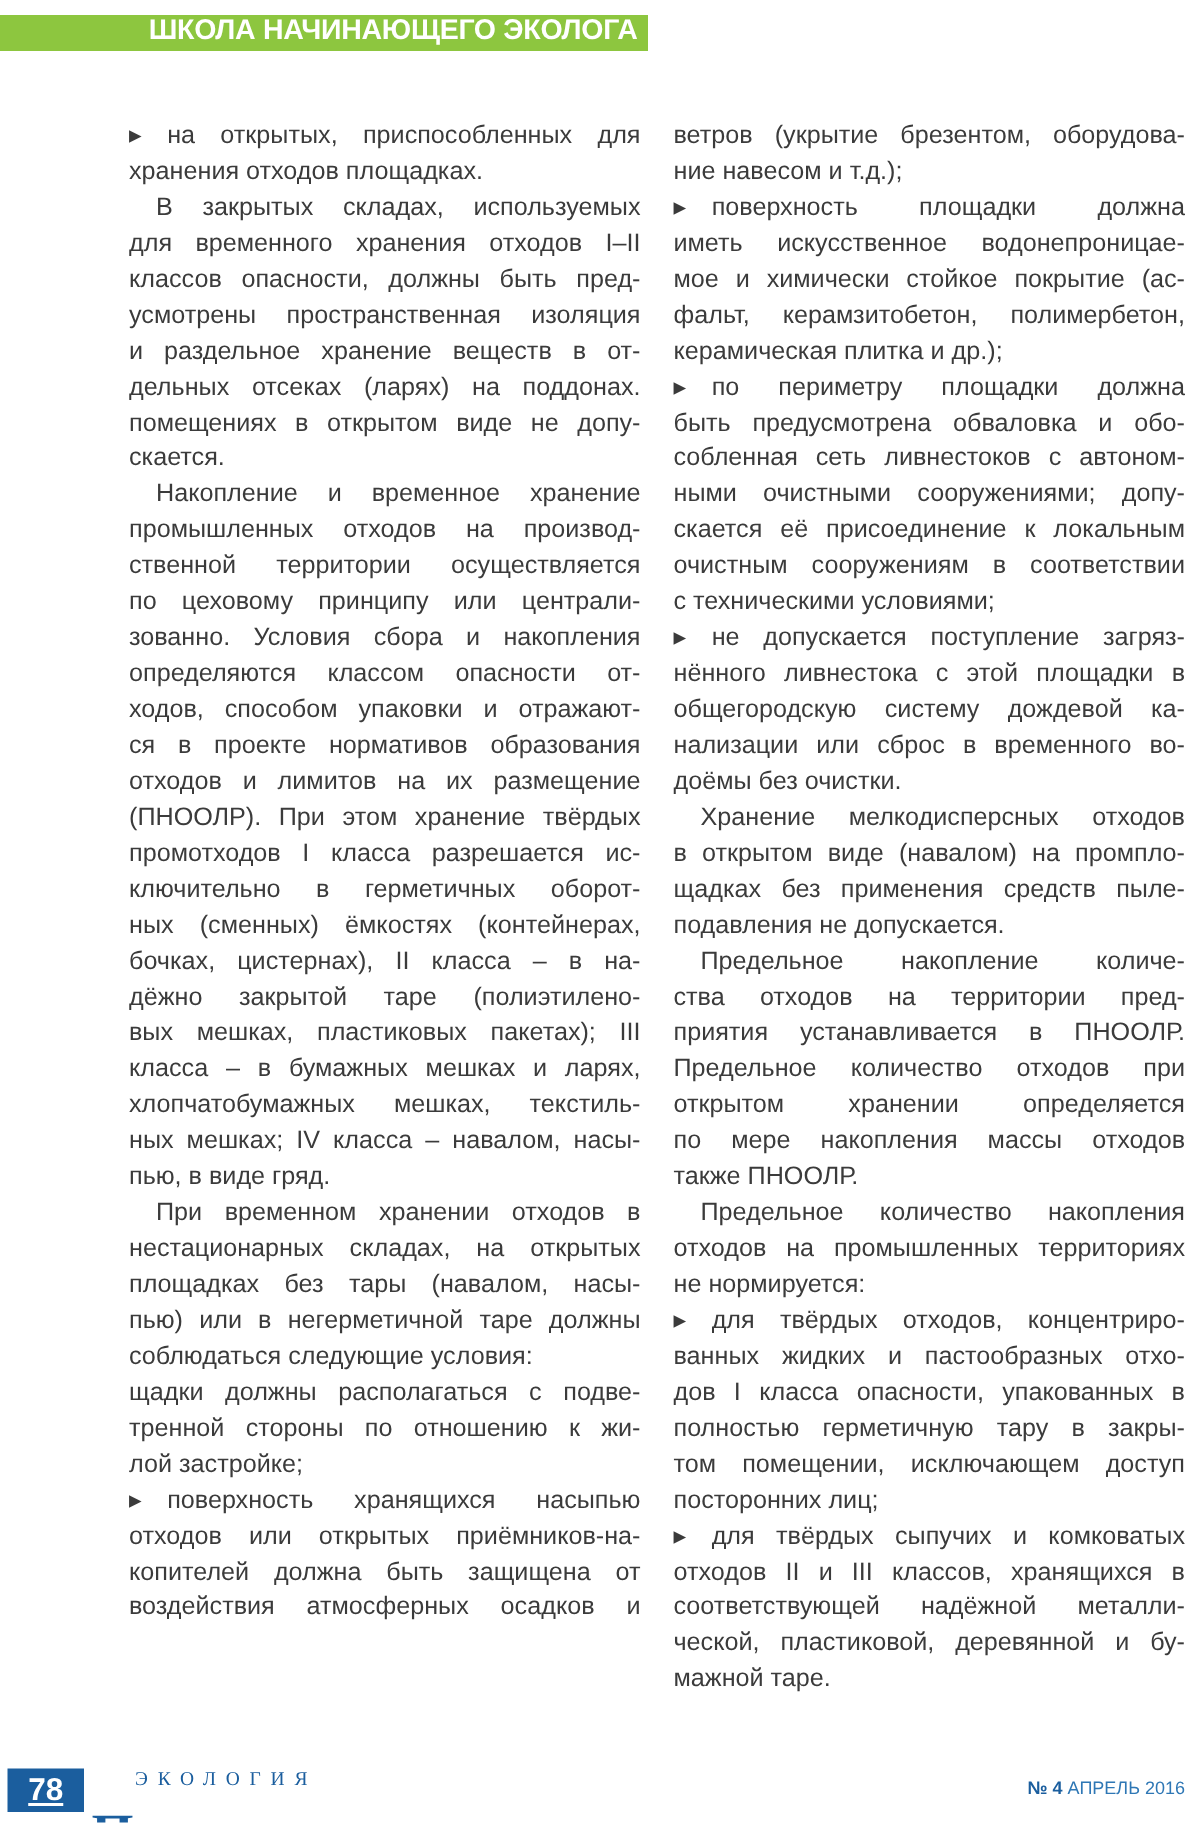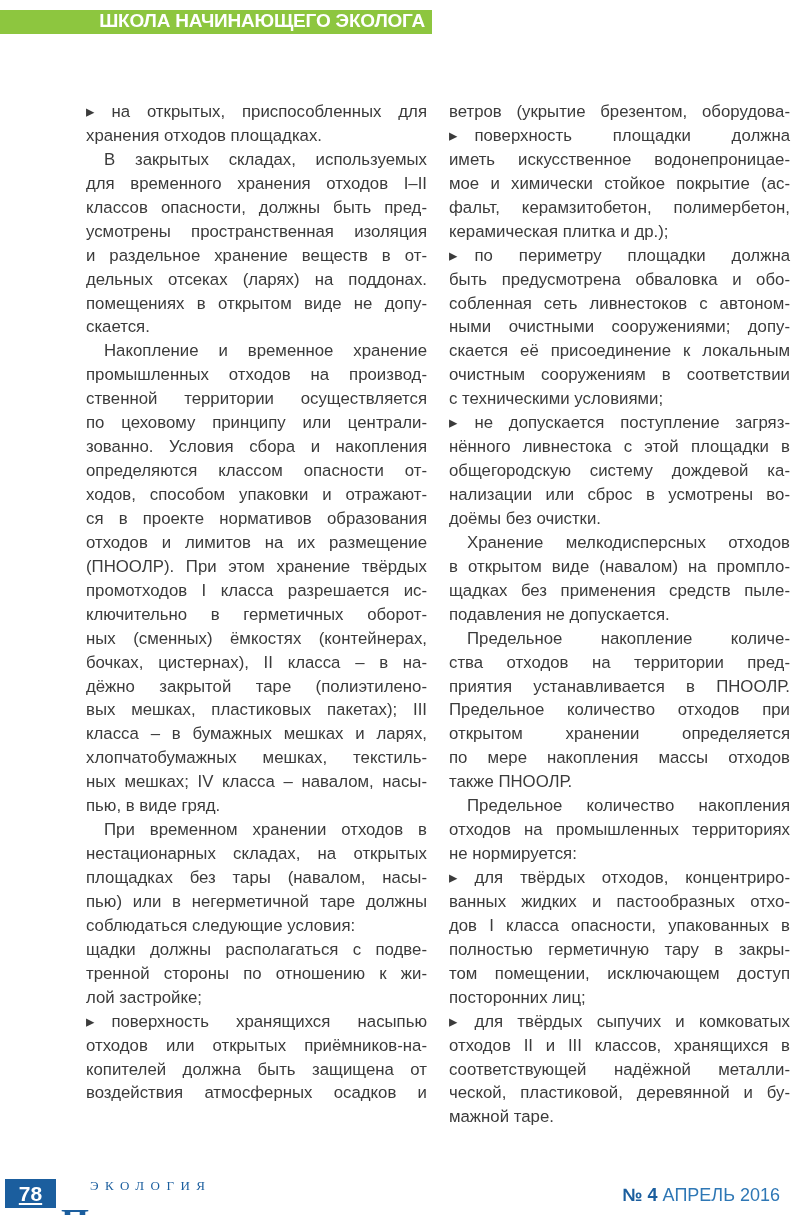--- a/index.html
+++ b/index.html
@@ -13,21 +13,21 @@
     position:absolute;left:0;top:10px;width:432px;height:24px;
     background:#8dc63f;display:flex;justify-content:flex-end;
     padding-right:7px;box-sizing:border-box;
   }
   .header-title{
     color:#ffffff;font-weight:bold;font-size:19px;letter-spacing:-0.2px;
     white-space:nowrap;
   }
   
   .content{
-    position:absolute;left:86px;top:100px;width:704px;
+    position:absolute;left:86px;top:78px;width:704px;
     display:flex;gap:22px;
   }
   .col{
     width:341px;color:#3b3b3b;font-size:16.8px;line-height:23.93px;
   }
   .paragraph{margin:0;}
   .line{
     text-align:justify;text-align-last:justify;
     white-space:normal;
   }
@@ -51,21 +51,21 @@
   .logo-col{display:flex;flex-direction:column;margin-left:1px;}
   .logo-top{
     font-family:"Liberation Serif","DejaVu Serif",serif;
     font-size:13px;letter-spacing:6.5px;line-height:13px;
   }
   .logo-rest{
     font-family:"Liberation Serif","DejaVu Serif",serif;
     font-weight:bold;font-size:16px;letter-spacing:1.2px;line-height:16px;margin-top:28px;
   }
   .issue{
-    position:absolute;right:20px;top:1185px;font-size:18px;white-space:nowrap;
+    position:absolute;right:10px;top:1185px;font-size:12px;white-space:nowrap;
   }
   .issue-number{color:#1b5e9e;font-weight:bold;}
   .issue-date{color:#2e77b5;}
 </style>
 </head>
 <body>
 
 <div class="header-bar">
   <span class="header-title">ШКОЛА НАЧИНАЮЩЕГО ЭКОЛОГА</span>
 </div>
@@ -123,20 +123,21 @@
       <div class="paragraph">
         <div class="line"><span class="bullet">▸</span>поверхность хранящихся насыпью</div>
         <div class="line">отходов или открытых приёмников-на-</div>
         <div class="line">копителей должна быть защищена от</div>
         <div class="line">воздействия атмосферных осадков и</div>
       </div>
     </div>
   <div class="col">
       <div class="paragraph">
         <div class="line">ветров (укрытие брезентом, оборудова-</div>
+        <div class="line end">ние навесом и т.д.);</div>
       </div>
       <div class="paragraph">
         <div class="line"><span class="bullet">▸</span>поверхность площадки должна</div>
         <div class="line">иметь искусственное водонепроницае-</div>
         <div class="line">мое и химически стойкое покрытие (ас-</div>
         <div class="line">фальт, керамзитобетон, полимербетон,</div>
         <div class="line end">керамическая плитка и др.);</div>
       </div>
       <div class="paragraph">
         <div class="line"><span class="bullet">▸</span>по периметру площадки должна</div>
@@ -144,21 +145,21 @@
         <div class="line">собленная сеть ливнестоков с автоном-</div>
         <div class="line">ными очистными сооружениями; допу-</div>
         <div class="line">скается её присоединение к локальным</div>
         <div class="line">очистным сооружениям в соответствии</div>
         <div class="line end">с техническими условиями;</div>
       </div>
       <div class="paragraph">
         <div class="line"><span class="bullet">▸</span>не допускается поступление загряз-</div>
         <div class="line">нённого ливнестока с этой площадки в</div>
         <div class="line">общегородскую систему дождевой ка-</div>
-        <div class="line">нализации или сброс в усмотрены во-</div>
+        <div class="line">нализации или сброс в временного во-</div>
         <div class="line end">доёмы без очистки.</div>
       </div>
       <div class="paragraph">
         <div class="line indent">Хранение мелкодисперсных отходов</div>
         <div class="line">в открытом виде (навалом) на промпло-</div>
         <div class="line">щадках без применения средств пыле-</div>
         <div class="line end">подавления не допускается.</div>
       </div>
       <div class="paragraph">
         <div class="line indent">Предельное накопление количе-</div>

